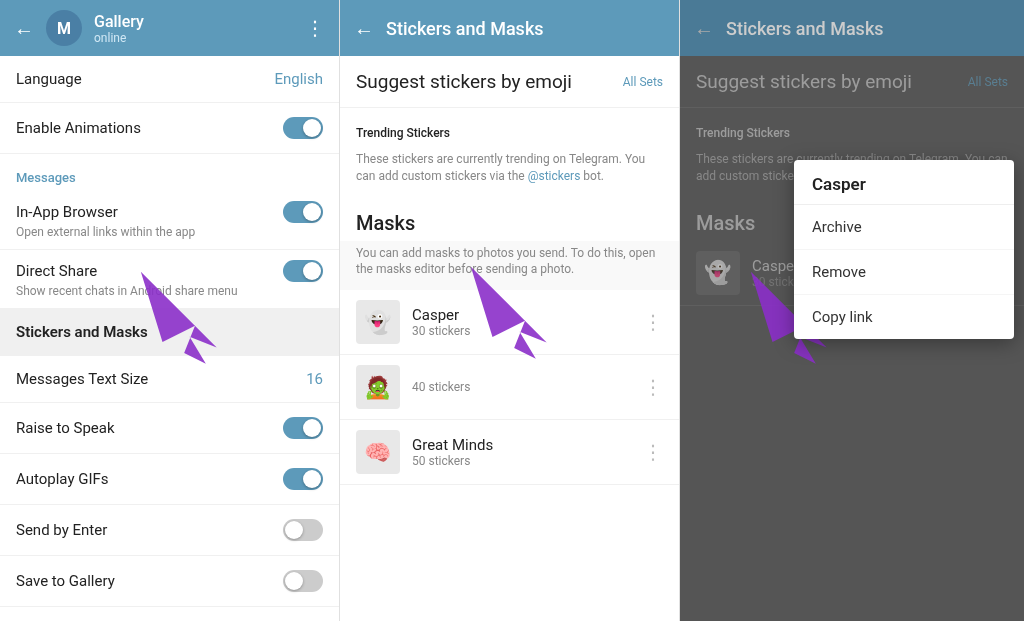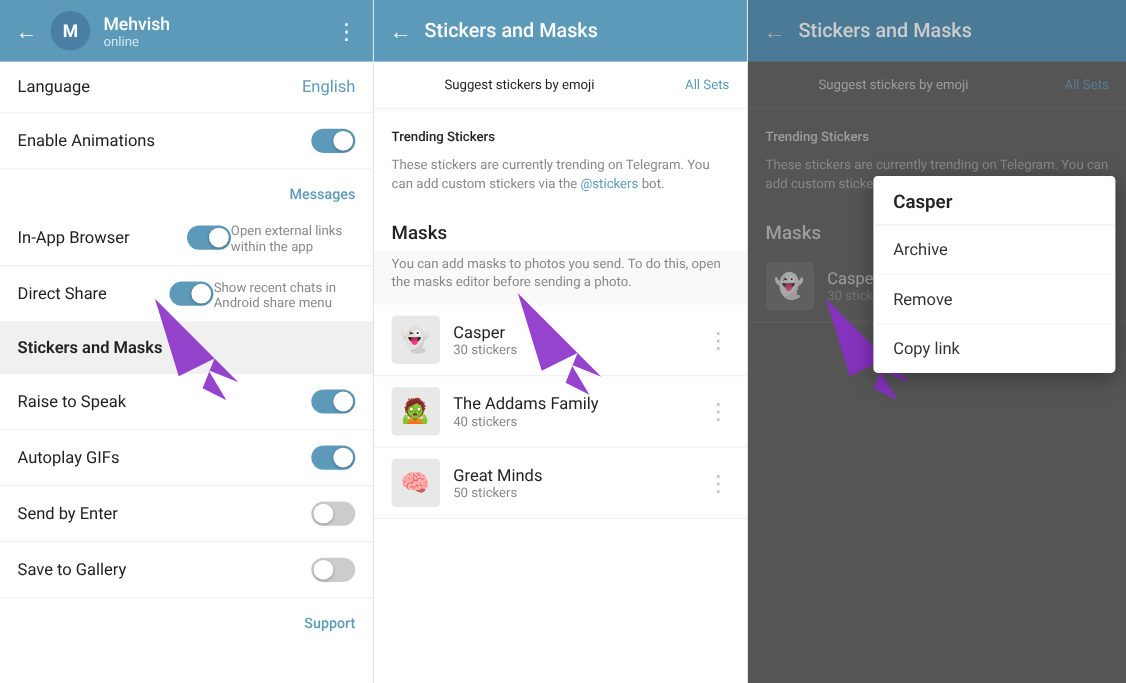--- a/index.html
+++ b/index.html
@@ -84,20 +84,21 @@
       display: flex;
       align-items: center;
       justify-content: space-between;
       padding: 14px 16px;
       border-bottom: 1px solid #f0f0f0;
       gap: 24px;
     }
 
     .setting-row-with-sub {
       display: flex;
+      flex-direction: column;
       padding: 10px 16px;
       border-bottom: 1px solid #f0f0f0;
     }
 
     .setting-label {
       font-size: 15px;
       color: #222;
     }
 
     .setting-sublabel {
@@ -140,21 +141,20 @@
 
     .toggle.on .toggle-knob { left: 20px; }
     .toggle.off .toggle-knob { left: 2px; }
 
     .section-header {
       padding: 16px 16px 6px 16px;
       font-size: 13px;
       font-weight: 500;
       color: #5d9aba;
       text-transform: none;
-      text-align: right;
     }
 
     
     .mid-panel {
       width: 340px;
       height: 621px;
       background: #fff;
       display: flex;
       flex-direction: column;
       border-right: 1px solid #e0e0e0;
@@ -188,23 +188,22 @@
 
     .sticker-section-row {
       display: flex;
       align-items: center;
       justify-content: space-between;
       padding: 14px 16px;
       border-bottom: 1px solid #f0f0f0;
     }
 
     .sticker-section-label {
-      font-size: 12px;
+      font-size: 19px;
       color: #222;
-      margin-left: 48px;
     }
 
     .sticker-section-link {
       font-size: 12px;
       color: #5d9aba;
     }
 
     .sticker-trending-row {
       padding: 14px 16px 6px 16px;
     }
@@ -222,21 +221,21 @@
       line-height: 1.4;
     }
 
     .sticker-desc a {
       color: #5d9aba;
       text-decoration: none;
     }
 
     .masks-header {
       padding: 14px 16px 6px 16px;
-      font-size: 17px;
+      font-size: 20px;
       color: #222;
       font-weight: 500;
     }
 
     .masks-desc {
       font-size: 12px;
       color: #888;
       padding: 4px 16px 12px 16px;
       line-height: 1.4;
       background: #f9f9f9;
@@ -372,21 +371,21 @@
 </head>
 <body>
 
 <div class="panels-wrapper">
 
   <div class="left-panel">
     <div class="left-header">
       <span class="back-btn">←</span>
       <div class="avatar">M</div>
       <div class="header-info">
-        <div class="header-name">Mehvish</div>
+        <div class="header-name">Gallery</div>
         <div class="header-status">online</div>
       </div>
       <span class="header-menu">⋮</span>
     </div>
 
     <div class="left-content">
 
       <div class="setting-row">
         <span class="setting-label">Language</span>
         <span class="setting-value">English</span>
@@ -418,20 +417,24 @@
             <div class="toggle-knob"></div>
           </div>
         </div>
         <span class="setting-sublabel">Show recent chats in Android share menu</span>
       </div>
 
       <div class="setting-row" style="background:#f0f0f0;">
         <span class="setting-label" style="font-weight:600;">Stickers and Masks</span>
       </div>
 
+      <div class="setting-row">
+        <span class="setting-label">Messages Text Size</span>
+        <span class="setting-value">16</span>
+      </div>
 
       <div class="setting-row">
         <span class="setting-label">Raise to Speak</span>
         <div class="toggle on">
           <div class="toggle-knob"></div>
         </div>
       </div>
 
       <div class="setting-row">
         <span class="setting-label">Autoplay GIFs</span>
@@ -487,21 +490,20 @@
         <div class="sticker-info">
           <div class="sticker-name">Casper</div>
           <div class="sticker-count">30 stickers</div>
         </div>
         <span class="sticker-more">⋮</span>
       </div>
 
       <div class="sticker-item">
         <div class="sticker-thumb">🧟</div>
         <div class="sticker-info">
-          <div class="sticker-name">The Addams Family</div>
           <div class="sticker-count">40 stickers</div>
         </div>
         <span class="sticker-more">⋮</span>
       </div>
 
       <div class="sticker-item">
         <div class="sticker-thumb">🧠</div>
         <div class="sticker-info">
           <div class="sticker-name">Great Minds</div>
           <div class="sticker-count">50 stickers</div>

